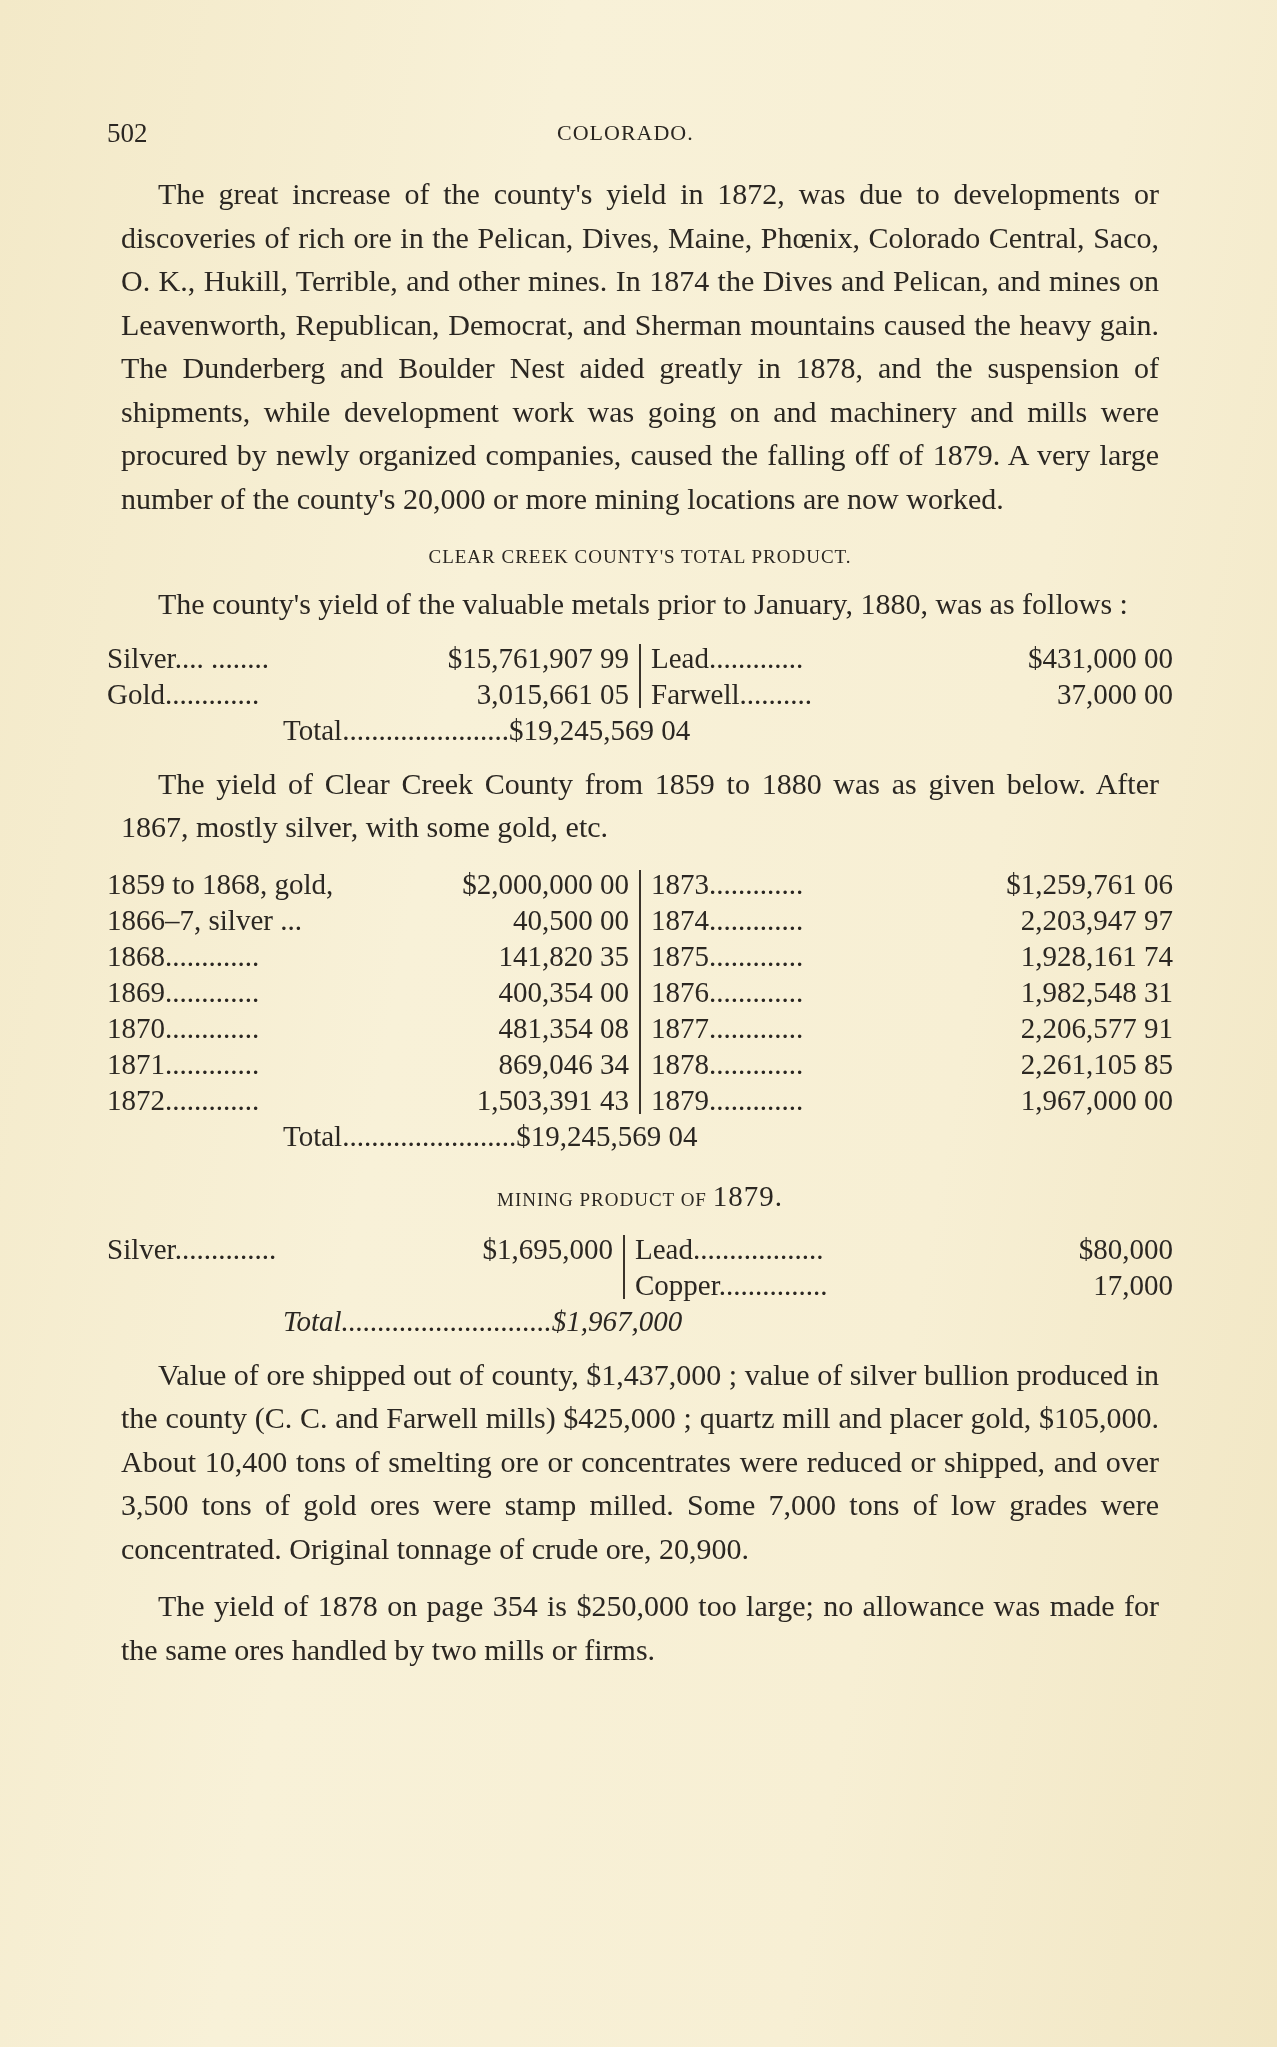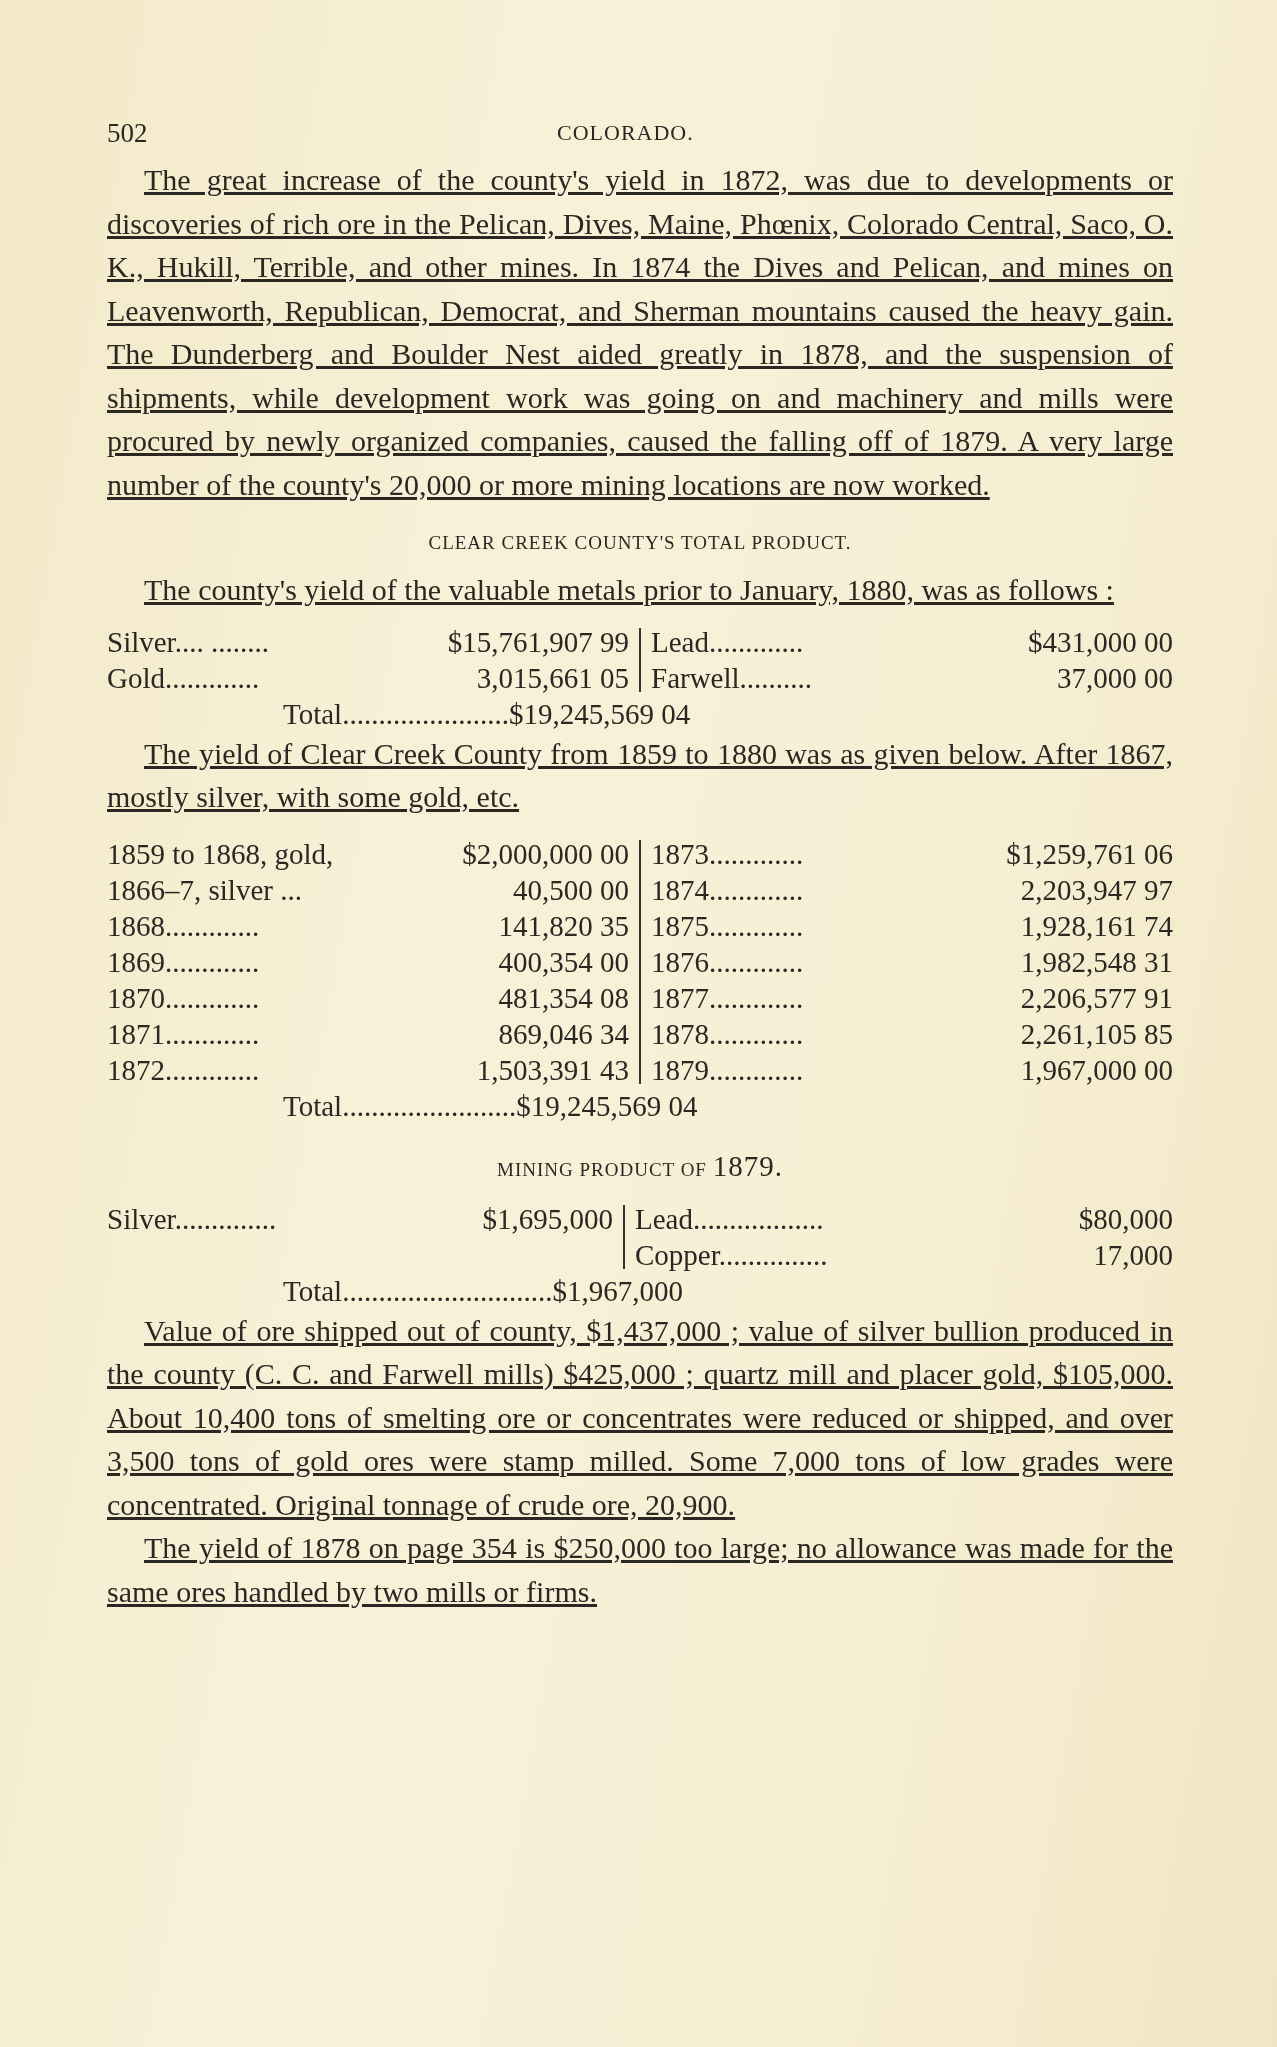--- a/index.html
+++ b/index.html
@@ -33,26 +33,25 @@
       top: 0;
     }
     .running-title {
       position: absolute;
       left: 450px;
       top: 2px;
       font-size: 22px;
       letter-spacing: 1px;
     }
     p.body {
-      margin: 0;
+      margin: 14px;
       font-size: 30px;
       line-height: 43.5px;
       text-align: justify;
       text-indent: 37px;
-      text-decoration: underline;
     }
     .p1 { margin-top: 52px; }
     .section-head {
       text-align: center;
       font-size: 19px;
       letter-spacing: 1px;
       margin: 26px 0 14px 0;
     }
     .section-head .year {
       font-size: 29px;
@@ -101,21 +100,21 @@
     
     .t2 { margin-top: 17px; }
     .t2 .col.left { width: 522px; }
     .t2 .col.right { width: 522px; }
     .t2-total { padding-left: 176px; }
 
     
     .t3 { margin-top: 18px; }
     .t3 .col.left { width: 506px; }
     .t3 .col.right { width: 538px; }
-    .t3-total { padding-left: 176px; }
+    .t3-total { padding-left: 176px; font-style: italic; }
 
     .mt-small { margin-top: 10px; }
     .mt-med { margin-top: 14px; }
   </style>
 </head>
 <body>
 
 <div class="page">
 
   <div class="running-head">

